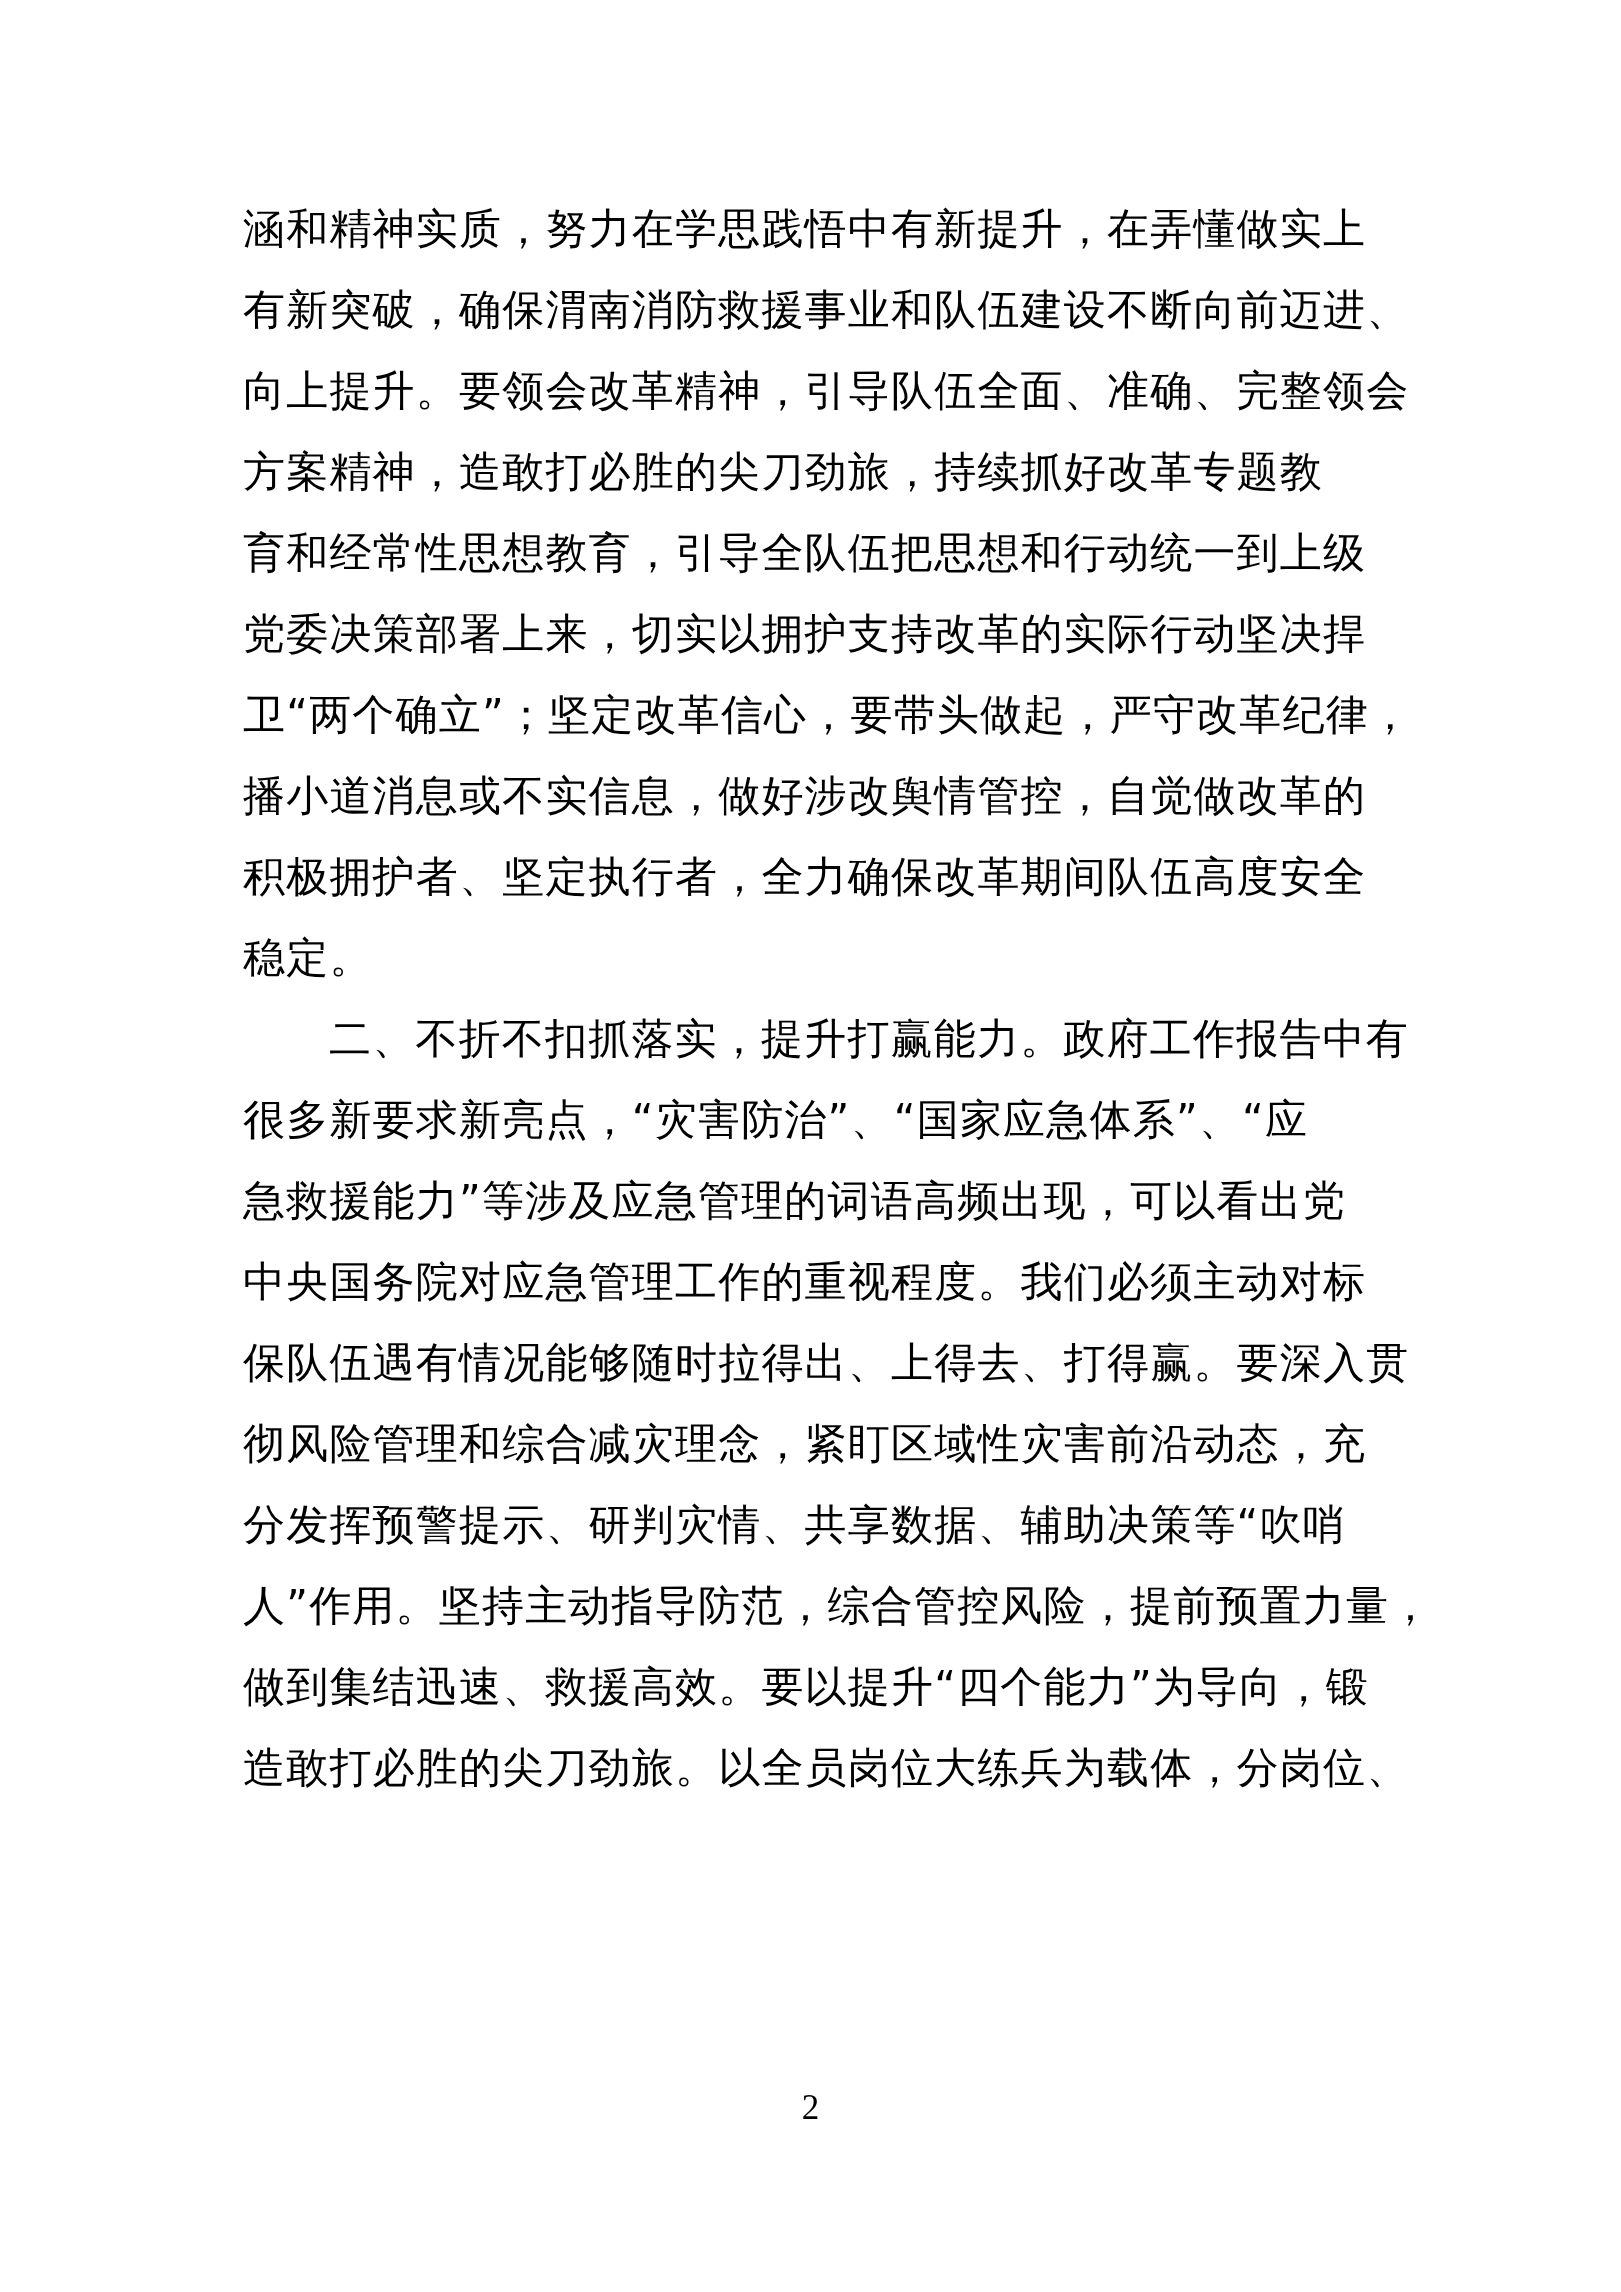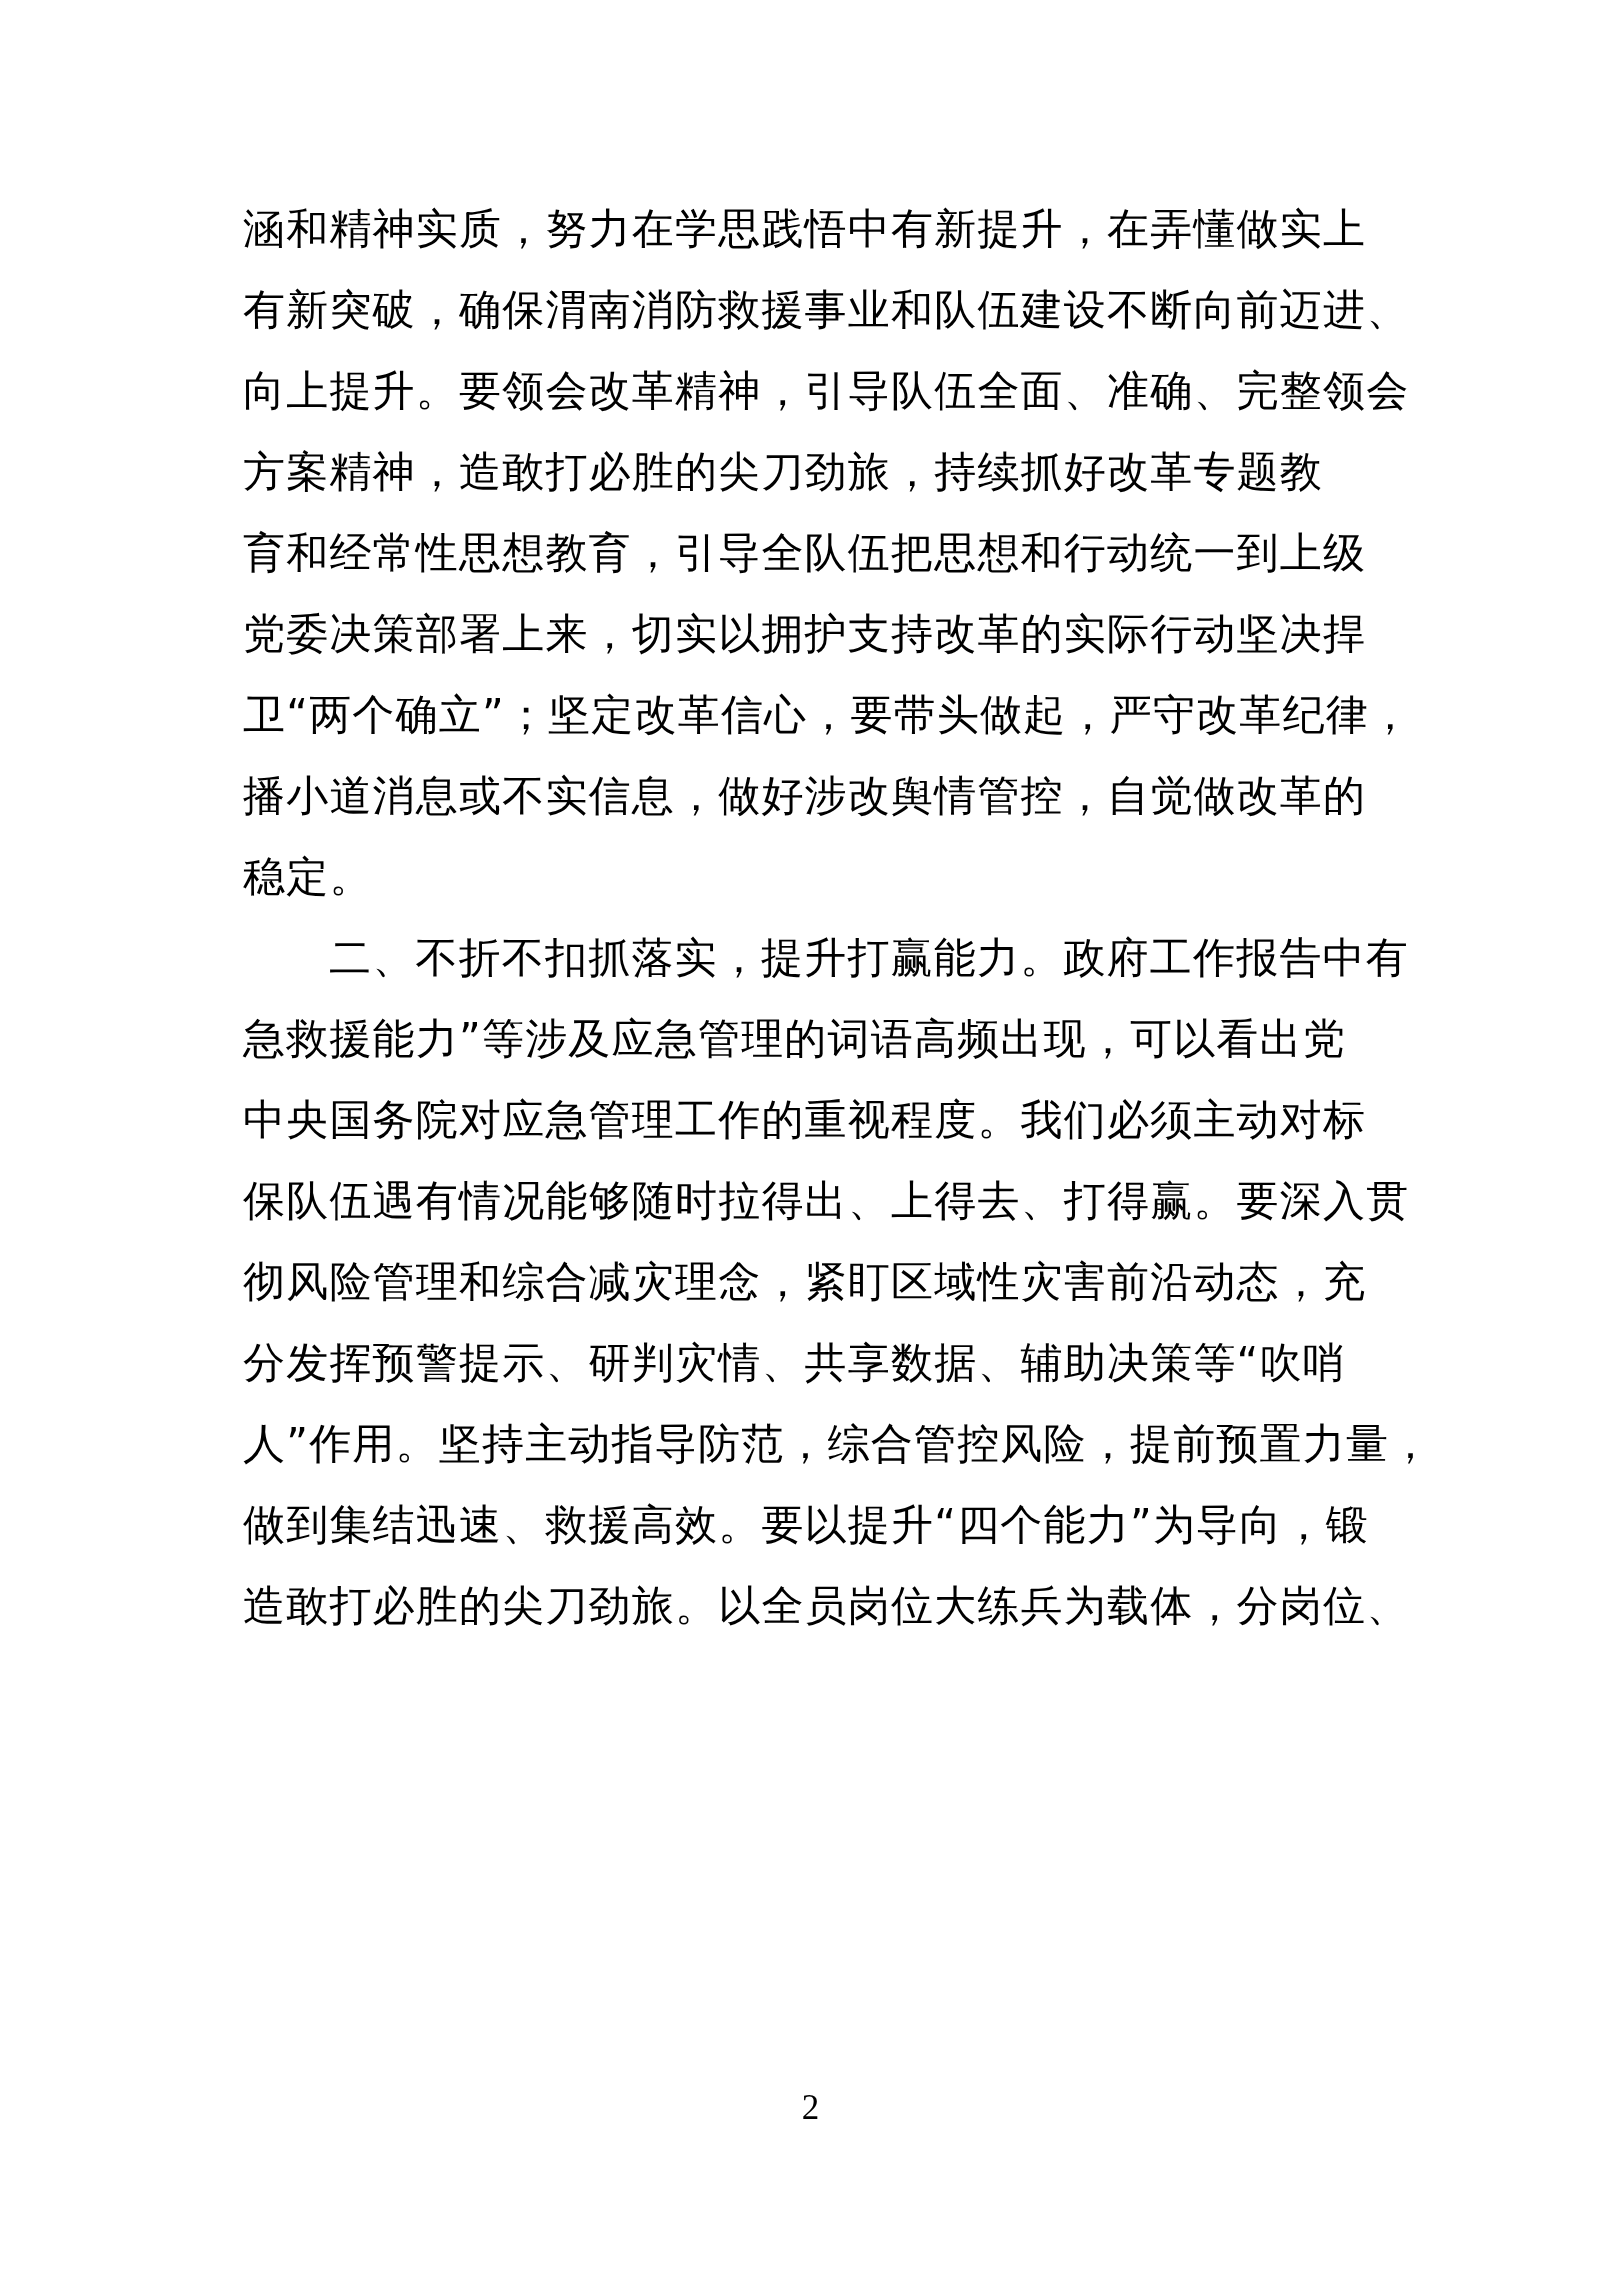--- a/index.html
+++ b/index.html
@@ -48,24 +48,26 @@
 <div class="page">
   <div>
     <div class="line">涵和精神实质，努力在学思践悟中有新提升，在弄懂做实上</div>
     <div class="line">有新突破，确保渭南消防救援事业和队伍建设不断向前迈进、</div>
     <div class="line">向上提升。要领会改革精神，引导队伍全面、准确、完整领会</div>
     <div class="line">方案精神，造敢打必胜的尖刀劲旅，持续抓好改革专题教</div>
     <div class="line">育和经常性思想教育，引导全队伍把思想和行动统一到上级</div>
     <div class="line">党委决策部署上来，切实以拥护支持改革的实际行动坚决捍</div>
     <div class="line">卫“两个确立”；坚定改革信心，要带头做起，严守改革纪律，</div>
     <div class="line">播小道消息或不实信息，做好涉改舆情管控，自觉做改革的</div>
+    <div class="line">积极拥护者、坚定执行者，全力确保改革期间队伍高度安全</div>
     <div class="line">稳定。</div>
   </div>
   <div>
     <div class="line indent">二、不折不扣抓落实，提升打赢能力。政府工作报告中有</div>
+    <div class="line">很多新要求新亮点，“灾害防治”、“国家应急体系”、“应</div>
     <div class="line">急救援能力”等涉及应急管理的词语高频出现，可以看出党</div>
     <div class="line">中央国务院对应急管理工作的重视程度。我们必须主动对标</div>
     <div class="line">保队伍遇有情况能够随时拉得出、上得去、打得赢。要深入贯</div>
     <div class="line">彻风险管理和综合减灾理念，紧盯区域性灾害前沿动态，充</div>
     <div class="line">分发挥预警提示、研判灾情、共享数据、辅助决策等“吹哨</div>
     <div class="line">人”作用。坚持主动指导防范，综合管控风险，提前预置力量，</div>
     <div class="line">做到集结迅速、救援高效。要以提升“四个能力”为导向，锻</div>
     <div class="line">造敢打必胜的尖刀劲旅。以全员岗位大练兵为载体，分岗位、</div>
   </div>
 </div>

